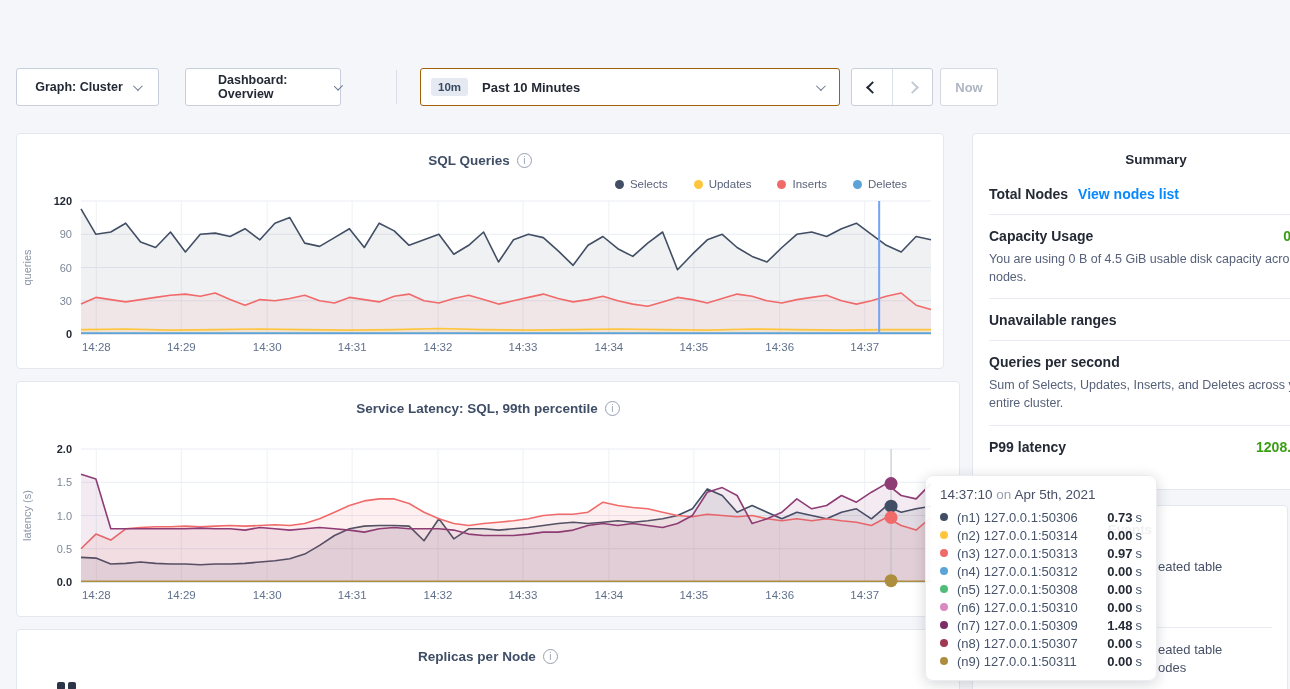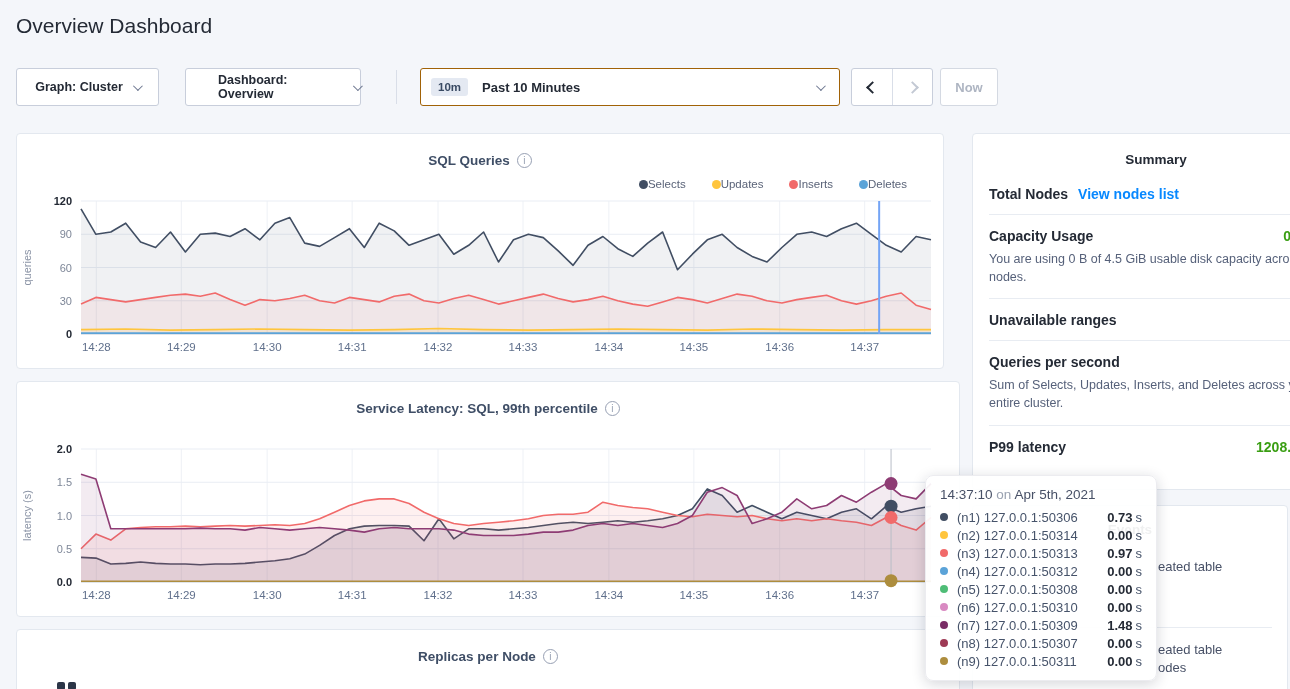--- a/index.html
+++ b/index.html
@@ -33,21 +33,21 @@
   #lat-card { left:16px; top:381px; width:944px; height:236px; }
   #rep-card { left:16px; top:629px; width:944px; height:120px; }
   #sum-card { left:972px; top:133px; width:368px; height:357px; }
   #evt-card { left:972px; top:505px; width:316px; height:200px; }
 
   .chart-title { position:absolute; top:19px; left:0; right:0; text-align:center; font-size:13.5px; font-weight:700; color:#3f4e66;
                  display:flex; align-items:center; justify-content:center; gap:7px; }
   .info-icon { display:inline-flex; width:15px; height:15px; border:1px solid #97a0b3; border-radius:50%; color:#97a0b3;
                font-size:10px; font-style:normal; align-items:center; justify-content:center; font-weight:400; }
   .legend { position:absolute; top:44px; right:36px; display:flex; gap:26px; align-items:center; }
-  .legend .item { display:flex; align-items:center; font-size:11.5px; color:#5a6378; }
+  .legend .item { display:flex; align-items:center; gap:6px; font-size:11.5px; color:#5a6378; }
   .dot { width:9px; height:9px; border-radius:50%; display:inline-block; flex:none; }
   svg.chart { position:absolute; left:0; top:55px; }
 
   
   .sum-title { text-align:center; font-size:13.5px; font-weight:700; padding:18px 0 6px; color:#242a35; }
   .sum-body { padding:0 16px; }
   .sum-row { padding:13px 0 12px; border-bottom:1px solid #e8ecf2; }
   .sum-row:last-child { border-bottom:none; }
   .sum-line { display:flex; align-items:baseline; }
   .sum-label { font-size:14px; font-weight:700; color:#242a35; }
@@ -71,27 +71,26 @@
   .tt-val { font-weight:700; color:#242a35; }
   .tt-unit { color:#46536a; margin-left:3px; }
 
   .smudge { position:absolute; width:8px; height:8px; background:#2b3547; border-radius:2px; }
 </style>
 </head>
 <body>
 
 <div id="app">
 
-  <div class="page-title">Overview Dashboard</div>
 
   <div class="btn" style="left:16px;width:143px;">
     <span>Graph: Cluster</span>
     <i class="chev-down"></i>
   </div>
-  <div class="btn" style="left:185px;width:176px;padding-left:32px;">
+  <div class="btn" style="left:185px;width:156px;padding-left:32px;">
     <span>Dashboard: Overview</span>
     <i class="chev-down"></i>
   </div>
   <div class="tdivider"></div>
   <div class="timepicker">
     <span class="time-badge">10m</span>
     <span class="time-label">Past 10 Minutes</span>
     <i class="chev-down"></i>
   </div>
   <div class="pager">

